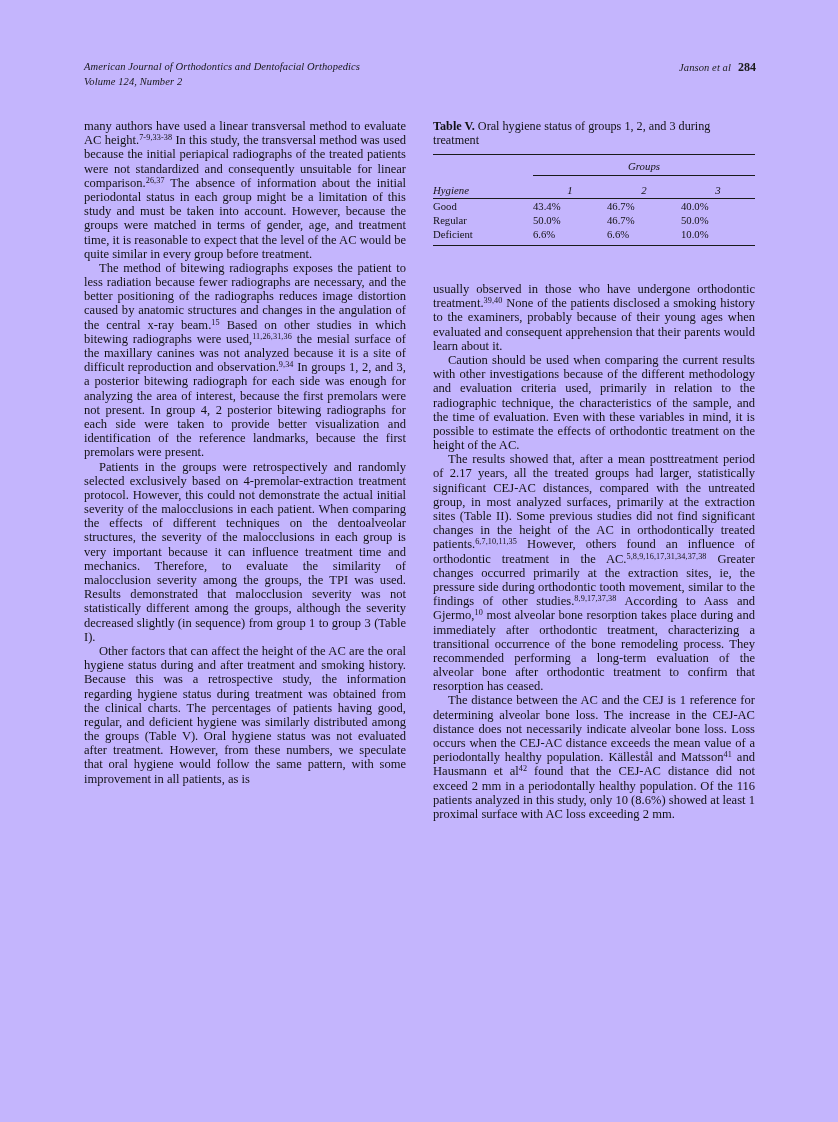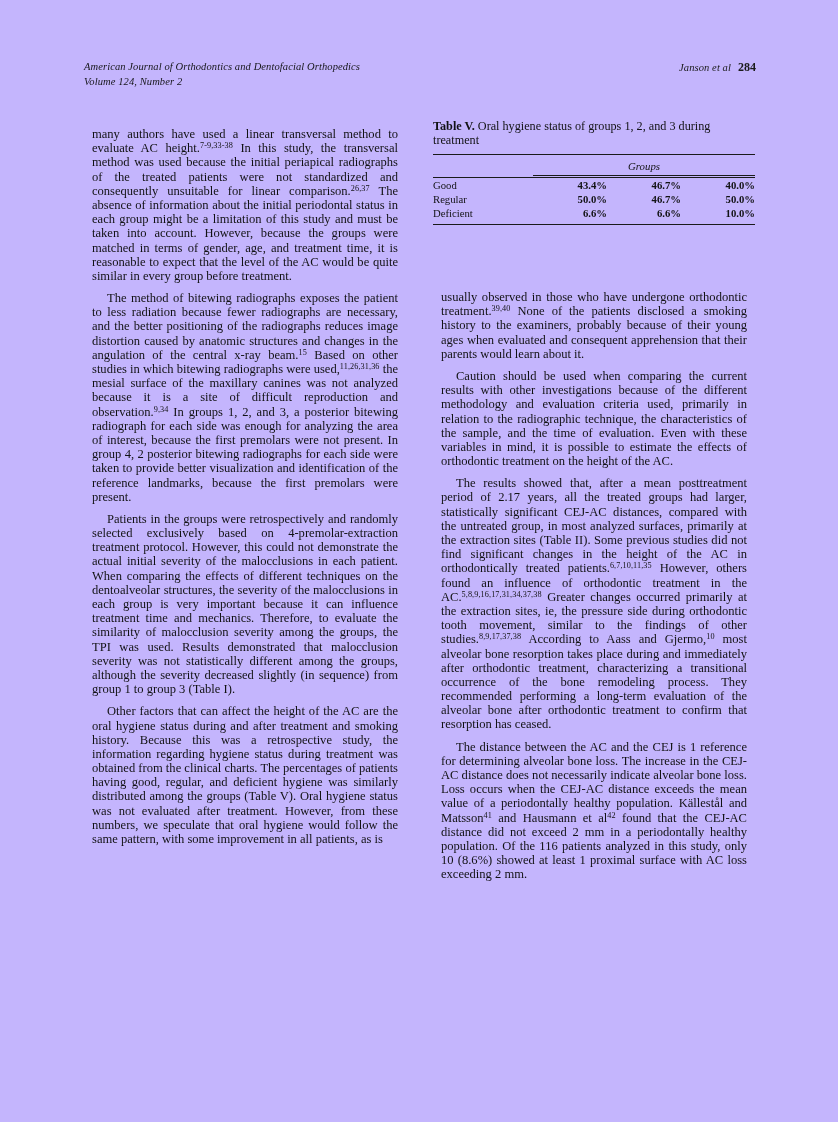--- a/index.html
+++ b/index.html
@@ -70,21 +70,21 @@
     text-align: justify;
     text-justify: inter-word;
     -webkit-hyphens: none;
     hyphens: none;
     color: #121214;
   }
   .col-left  { left: 84px; }
   .col-right { left: 433px; }
 
   .col p {
-    margin: 8px;
+    margin: 0;
     text-indent: 15px;
   }
   .col p.noindent { text-indent: 0; }
 
   
   .col p { text-align-last: left; }
 
   sup {
     font-size: 8.2px;
     line-height: 0;
@@ -147,21 +147,21 @@
     font-size: 10.8px;
   }
   tr.head-row td.numhead { text-align: center; }
 
   tr.body-row td {
     height: 14.2px;
     vertical-align: middle;
     font-size: 10.7px;
   }
   tr.body-row.first td { }
-  tr.body-row td.num { text-align: right; font-weight: bold; }
+  tr.body-row td.num { text-align: left; }
   tr.body-row.last td { padding-bottom: 4px; }
 
   col.c0 { width: 100px; }
   col.c1 { width: 74px; }
   col.c2 { width: 74px; }
   col.c3 { width: 74px; }
 </style>
 </head>
 <body>
 
@@ -198,20 +198,26 @@
       </colgroup>
       <tbody>
         <tr class="groups-row rule-top">
           <td></td>
           <td class="groups-span" colspan="3">Groups</td>
         </tr>
         <tr class="spanrule-row">
           <td></td>
           <td class="spanrule" colspan="3"></td>
         </tr>
+        <tr class="head-row">
+          <td>Hygiene</td>
+          <td class="numhead">1</td>
+          <td class="numhead">2</td>
+          <td class="numhead">3</td>
+        </tr>
         <tr class="body-row first rule-thin">
           <td>Good</td>
           <td class="num">43.4%</td>
           <td class="num">46.7%</td>
           <td class="num">40.0%</td>
         </tr>
         <tr class="body-row">
           <td>Regular</td>
           <td class="num">50.0%</td>
           <td class="num">46.7%</td>

